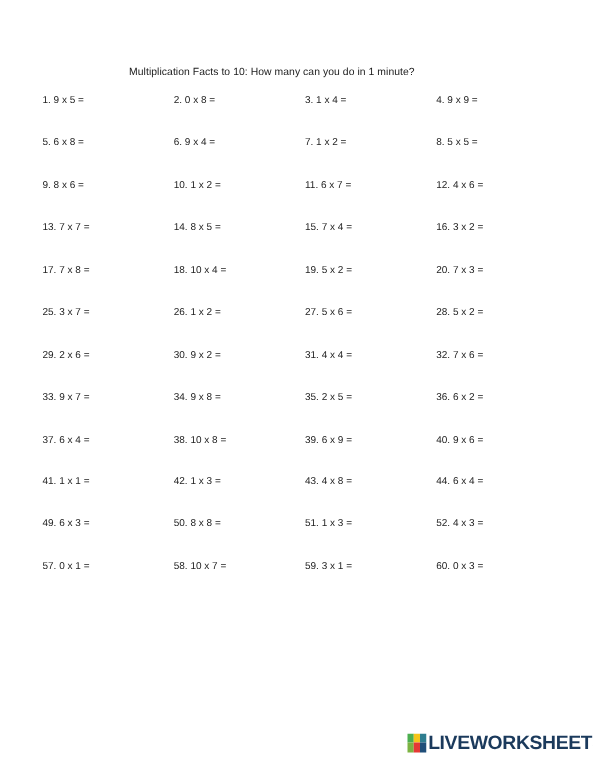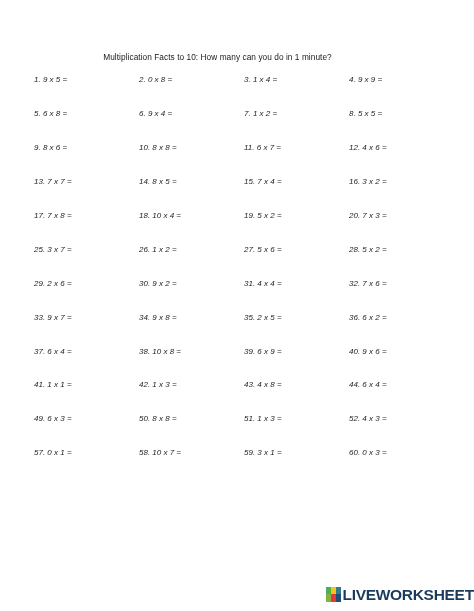--- a/index.html
+++ b/index.html
@@ -32,21 +32,20 @@
     letter-spacing: 0.05px;
     color: #1a1a1a;
     white-space: nowrap;
     margin-left: 16px;
   }
   .problem-grid {
     position: absolute;
     left: 34px;
     top: 75px;
     width: 420px;
-    font-style: italic;
   }
   .problem-row {
     display: flex;
     height: 33.95px;
     align-items: flex-start;
   }
   .problem-cell {
     width: 105px;
     font-size: 8px;
     color: #222222;
@@ -94,21 +93,21 @@
         <div class="problem-cell">4. 9 x 9 =</div>
       </div>
       <div class="problem-row">
         <div class="problem-cell">5. 6 x 8 =</div>
         <div class="problem-cell">6. 9 x 4 =</div>
         <div class="problem-cell">7. 1 x 2 =</div>
         <div class="problem-cell">8. 5 x 5 =</div>
       </div>
       <div class="problem-row">
         <div class="problem-cell">9. 8 x 6 =</div>
-        <div class="problem-cell">10. 8 x 8 =</div>
+        <div class="problem-cell">10. 1 x 2 =</div>
         <div class="problem-cell">11. 6 x 7 =</div>
         <div class="problem-cell">12. 4 x 6 =</div>
       </div>
       <div class="problem-row">
         <div class="problem-cell">13. 7 x 7 =</div>
         <div class="problem-cell">14. 8 x 5 =</div>
         <div class="problem-cell">15. 7 x 4 =</div>
         <div class="problem-cell">16. 3 x 2 =</div>
       </div>
       <div class="problem-row">

